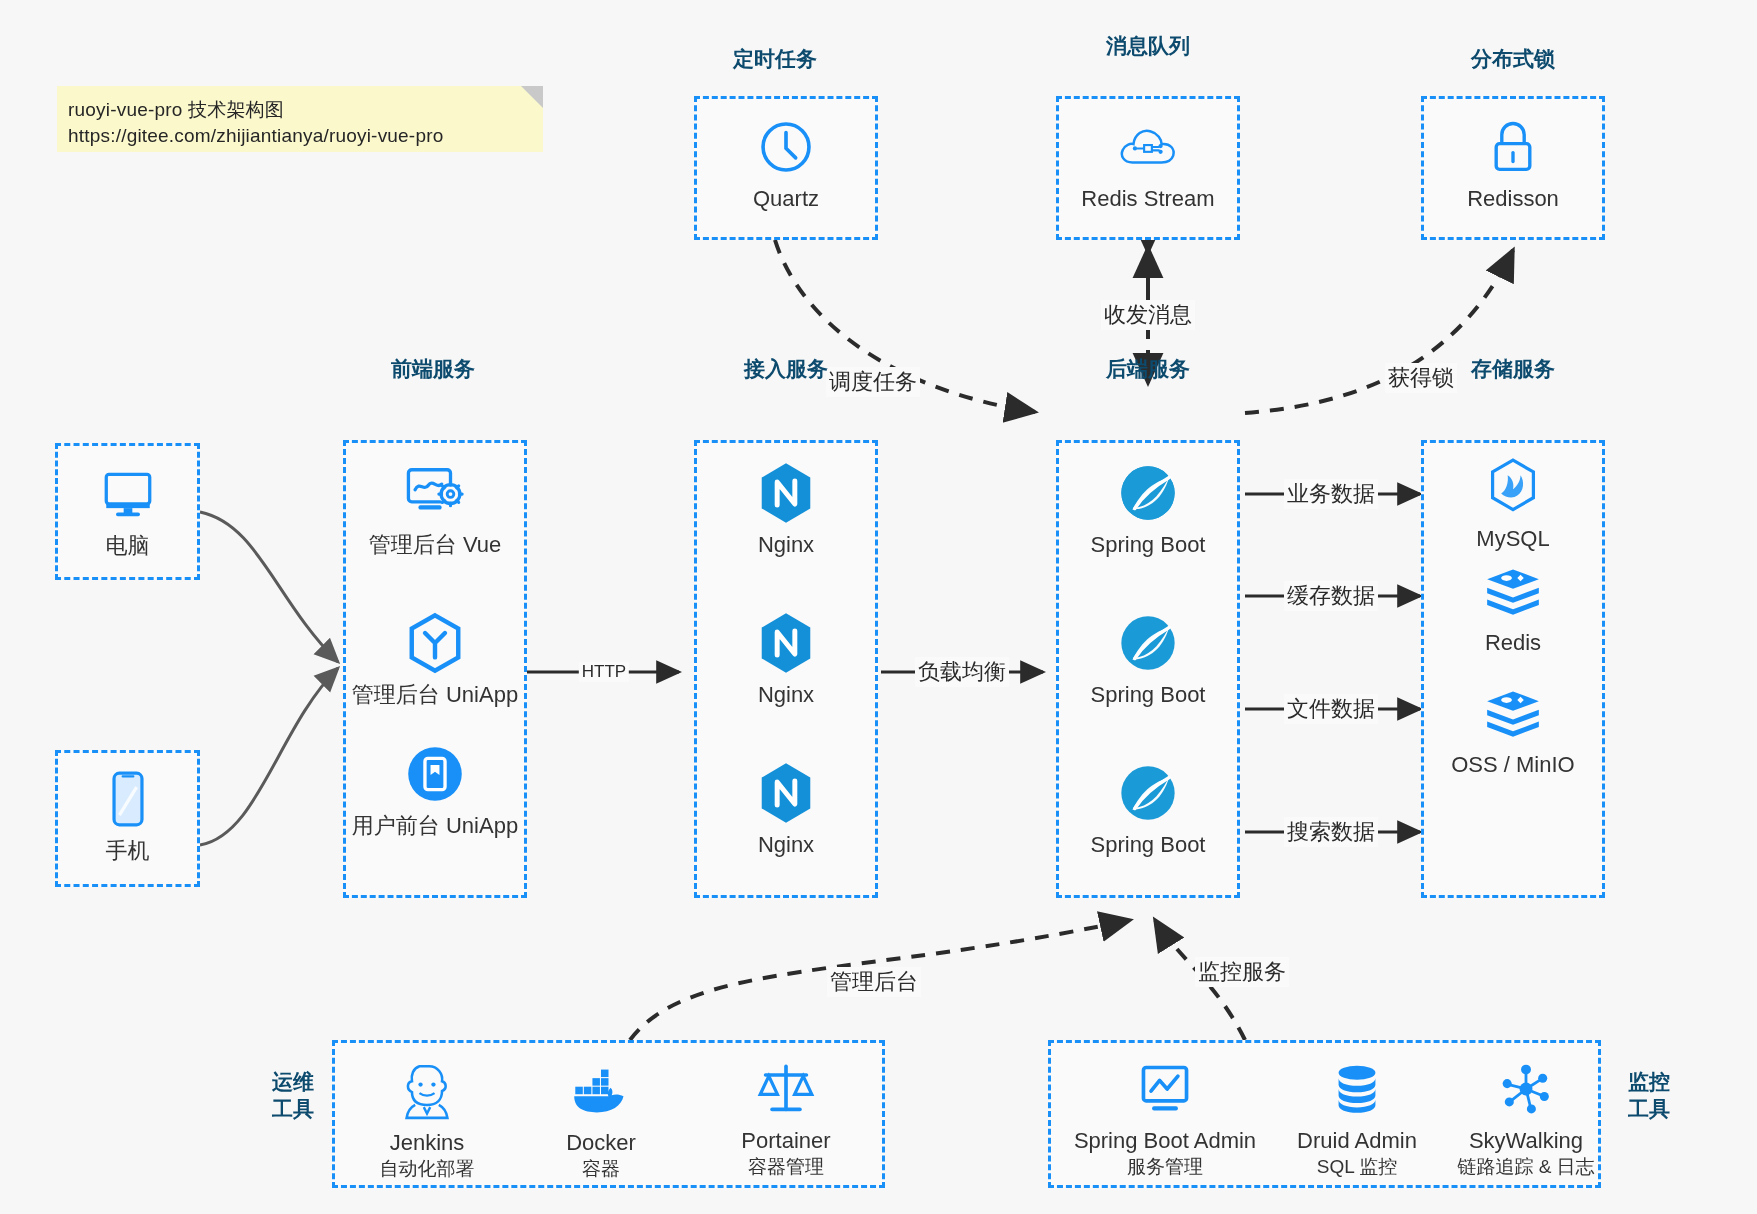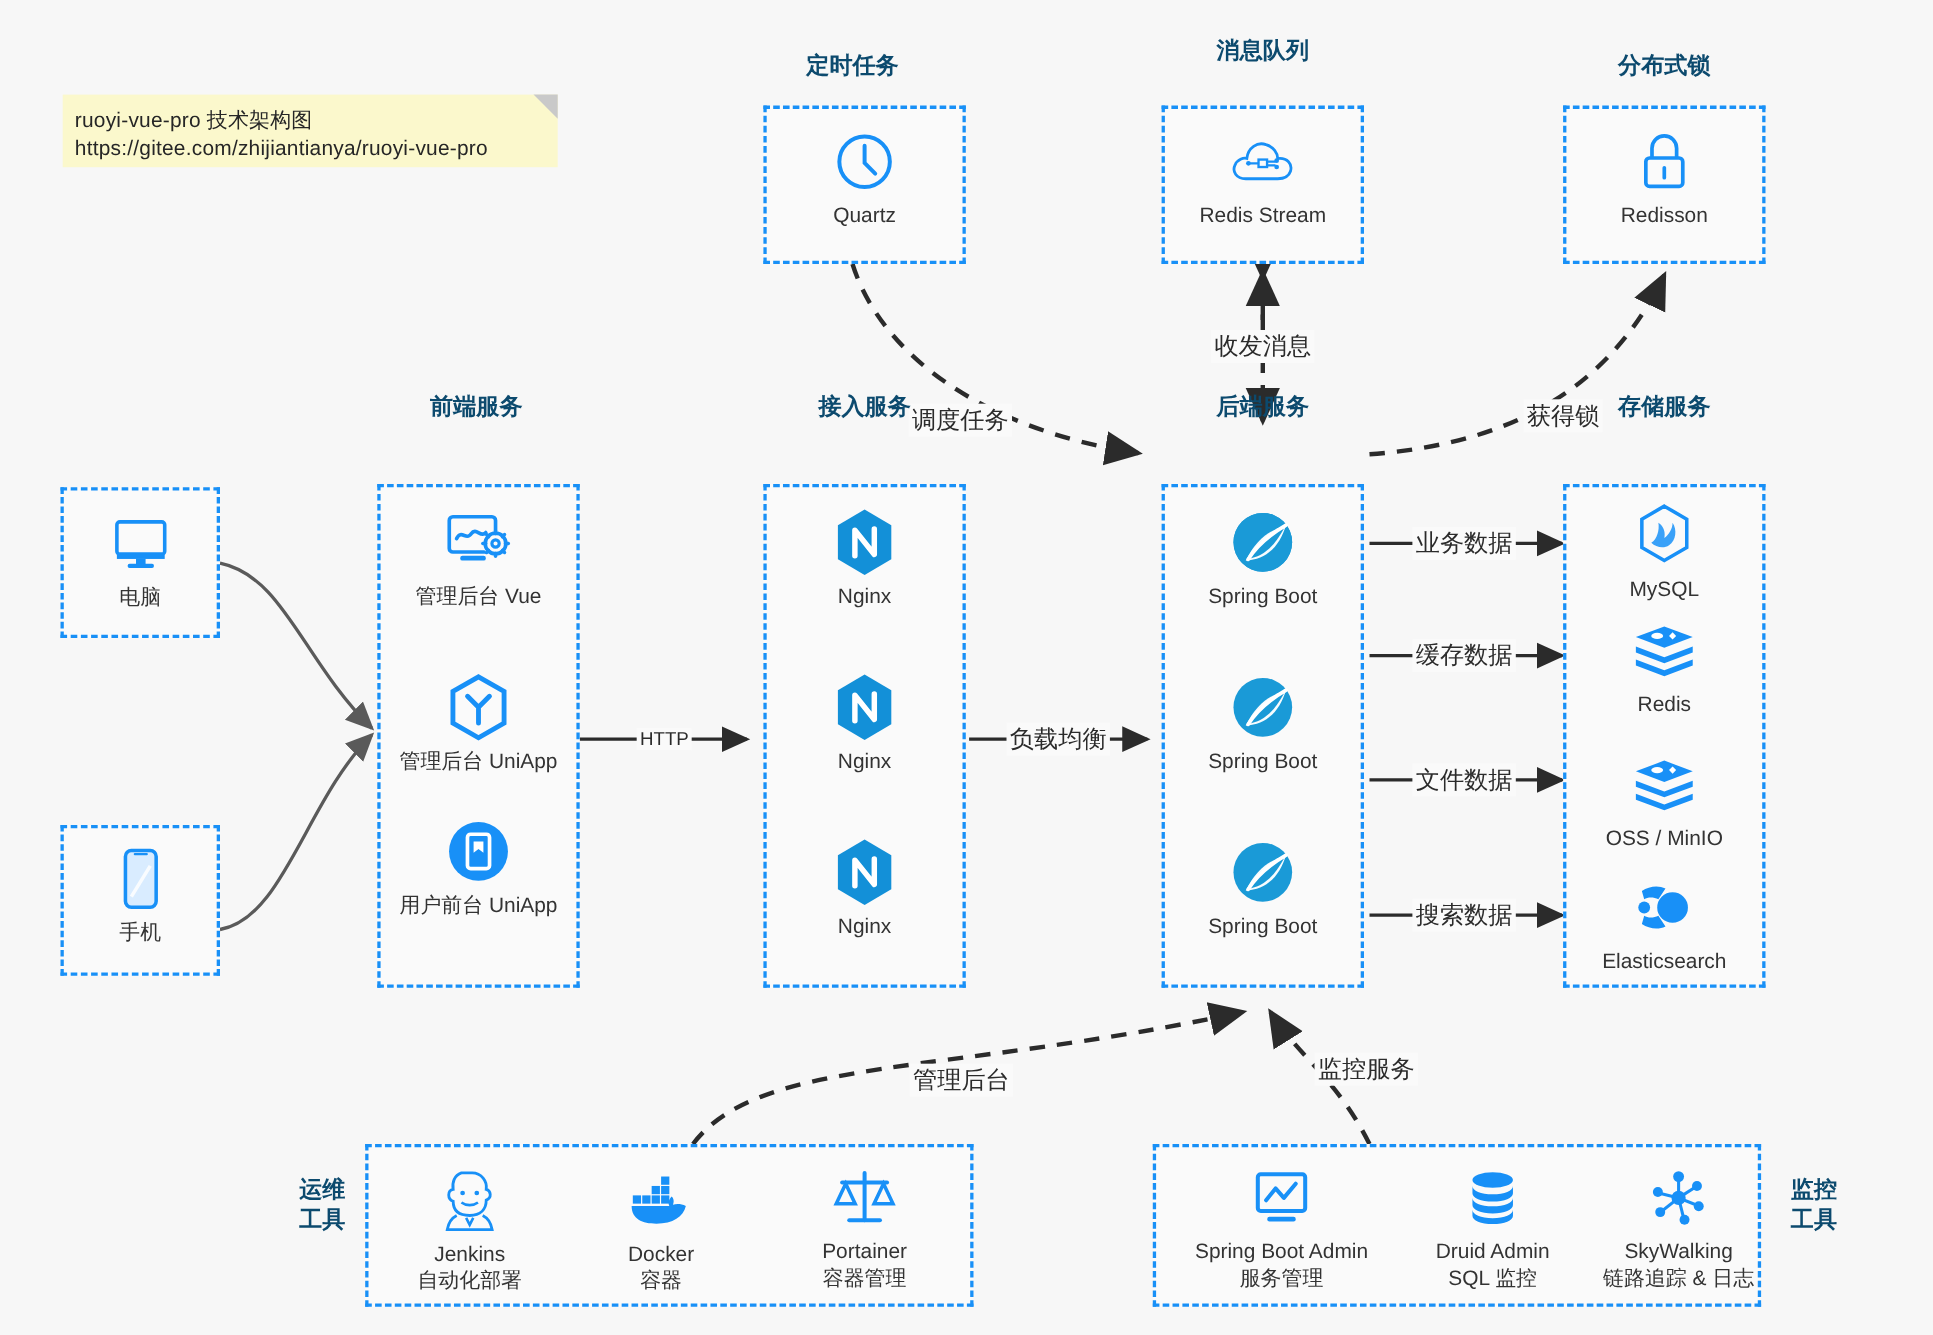--- a/index.html
+++ b/index.html
@@ -8,21 +8,21 @@
     background:#f7f7f7;
     font-family:"Liberation Sans","DejaVu Sans",sans-serif;
     overflow:hidden;
     position:relative;
   }
   #canvas{position:absolute;inset:0;}
   svg.edges{position:absolute;left:0;top:0;width:1757px;height:1214px;pointer-events:none;}
 
   
   .note{
-    position:absolute;left:57px;top:86px;width:450px;height:66px;
+    position:absolute;left:57px;top:86px;width:486px;height:66px;
     background:#fbf8cc;
     box-shadow:none;
   }
   .note .fold{
     position:absolute;right:0;top:0;width:0;height:0;
     border-left:22px solid transparent;border-top:22px solid #c9c9c9;
   }
   .note .nt{
     position:absolute;left:11px;top:10px;right:12px;
     font-size:19px;color:#262626;line-height:1.45;letter-spacing:.2px;
@@ -45,21 +45,21 @@
 
   
   .node{
     position:absolute;left:0;right:0;
     text-align:center;
   }
   .node .ico{
     height:60px;display:flex;align-items:center;justify-content:center;
   }
   .node .lbl{
-    margin-top:8px;font-size:19px;color:#333;white-space:nowrap;line-height:1.25;
+    margin-top:8px;font-size:22px;color:#333;white-space:nowrap;line-height:1.25;
   }
   .node .lbl2{font-size:19px;color:#333;white-space:nowrap;line-height:1.3;}
 
   
   .elabel{
     position:absolute;
     font-size:17px;color:#2b2b2b;background:#fafafa;
     padding:0 3px;white-space:nowrap;transform:translate(-50%,-50%);
   }
   .elabel.cn{font-size:22px;}
@@ -340,31 +340,20 @@
       <div class="ico">
         <svg width="56" height="52" viewBox="0 0 52 48">
           <path d="M26 4 L50 13 L26 22 L2 13 Z" fill="#1890f7"></path>
           <path d="M2 21 L26 30 L50 21 L50 26 L26 35 L2 26 Z" fill="#1890f7"></path>
           <path d="M2 32 L26 41 L50 32 L50 37 L26 46 L2 37 Z" fill="#1890f7"></path>
           <ellipse cx="20" cy="12" rx="5" ry="2.6" fill="#ffffff"></ellipse>
           <path d="M33 9 L36 12 L33 15 L30 12 Z" fill="#ffffff"></path>
         </svg>
       </div>
       <div class="lbl">OSS / MinIO</div>
-    </div>
-    <div class="node" style="top:352px;">
-      <div class="ico">
-        <svg width="58" height="54" viewBox="0 0 54 50">
-          <circle cx="34" cy="25" r="13" fill="#1890f7"></circle>
-          <path d="M8 11 C14 7 22 6 28 9 L22 18 C18 16 13 16 10 18 Z" fill="#1890f7"></path>
-          <path d="M8 39 C14 43 22 44 28 41 L22 32 C18 34 13 34 10 32 Z" fill="#1890f7"></path>
-          <circle cx="10" cy="25" r="5" fill="#1890f7"></circle>
-        </svg>
-      </div>
-      <div class="lbl">Elasticsearch</div>
     </div>
   </div>
 
   <div class="group-title side" style="left:258px;top:1068px;width:70px;">
     <span>运维</span><br>
     <span>工具</span>
   </div>
   <div class="box" style="left:332px;top:1040px;width:553px;height:148px;">
     <div class="node" style="left:12px;width:160px;top:18px;">
       <div class="ico">

